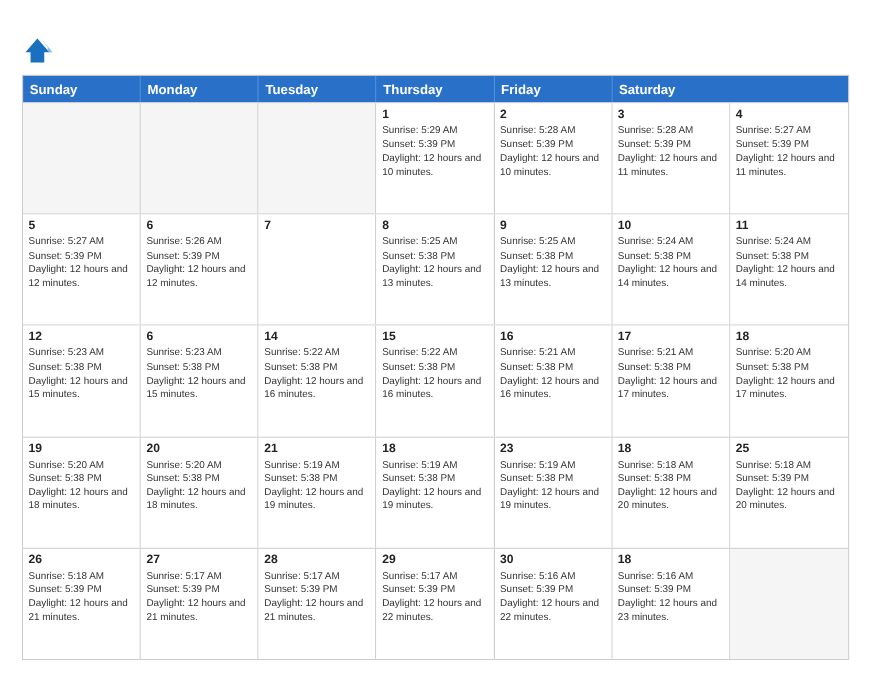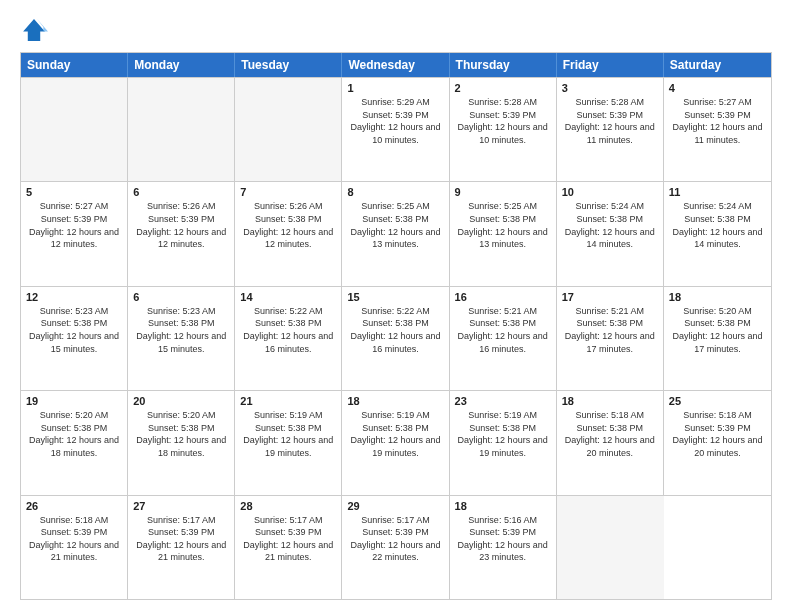--- a/index.html
+++ b/index.html
@@ -6,21 +6,21 @@
     body {
       width: 792px;
       height: 612px;
       font-family: Arial, sans-serif;
       background: #fff;
       overflow: hidden;
     }
     .page {
       width: 792px;
       height: 612px;
-      padding: 16px 20px 12px 20px;
+      padding: 32px 20px 12px 20px;
       display: flex;
       flex-direction: column;
     }
     .header {
       display: flex;
       align-items: flex-start;
       justify-content: space-between;
       margin-bottom: 8px;
     }
     .logo {
@@ -105,21 +105,20 @@
     .day-number {
       font-size: 11px;
       font-weight: bold;
       color: #222;
       margin-bottom: 2px;
     }
     .day-info {
       font-size: 9px;
       color: #333;
       line-height: 1.4;
-      text-align: center;
     }
   </style>
 </head>
 <body>
 
 <div class="page">
   <div class="header">
     <div class="logo">
       <svg class="logo-icon" viewBox="0 0 36 36">
         <polygon points="18,4 32,20 26,20 26,32 10,32 10,20 4,20" fill="#1a6fbe"></polygon>
@@ -134,21 +133,20 @@
       <div class="main-title"></div>
       <div class="subtitle"></div>
     </div>
   </div>
 
   <div class="calendar">
     <div class="cal-header-row">
     <div class="cal-header-cell">Sunday</div>
         <div class="cal-header-cell">Monday</div>
         <div class="cal-header-cell">Tuesday</div>
-        <div class="cal-header-cell">Wednesday</div>
         <div class="cal-header-cell">Thursday</div>
         <div class="cal-header-cell">Friday</div>
         <div class="cal-header-cell">Saturday</div>
       </div>
     <div class="cal-body">
     <div class="cal-row">
           <div class="cal-cell empty"></div>
           <div class="cal-cell empty"></div>
           <div class="cal-cell empty"></div>
           <div class="cal-cell">
@@ -190,24 +188,20 @@
           </div>
           <div class="cal-cell">
             <div class="day-number">6</div>
             <div class="day-info">Sunrise: 5:26 AM
 Sunset: 5:39 PM
 Daylight: 12 hours
 and 12 minutes.</div>
           </div>
           <div class="cal-cell">
             <div class="day-number">7</div>
-            <div class="day-info">Sunrise: 5:26 AM
-Sunset: 5:38 PM
-Daylight: 12 hours
-and 12 minutes.</div>
           </div>
           <div class="cal-cell">
             <div class="day-number">8</div>
             <div class="day-info">Sunrise: 5:25 AM
 Sunset: 5:38 PM
 Daylight: 12 hours
 and 13 minutes.</div>
           </div>
           <div class="cal-cell">
             <div class="day-number">9</div>
@@ -351,20 +345,27 @@
           <div class="cal-cell">
             <div class="day-number">28</div>
             <div class="day-info">Sunrise: 5:17 AM
 Sunset: 5:39 PM
 Daylight: 12 hours
 and 21 minutes.</div>
           </div>
           <div class="cal-cell">
             <div class="day-number">29</div>
             <div class="day-info">Sunrise: 5:17 AM
+Sunset: 5:39 PM
+Daylight: 12 hours
+and 22 minutes.</div>
+          </div>
+          <div class="cal-cell">
+            <div class="day-number">30</div>
+            <div class="day-info">Sunrise: 5:16 AM
 Sunset: 5:39 PM
 Daylight: 12 hours
 and 22 minutes.</div>
           </div>
           <div class="cal-cell">
             <div class="day-number">18</div>
             <div class="day-info">Sunrise: 5:16 AM
 Sunset: 5:39 PM
 Daylight: 12 hours
 and 23 minutes.</div>

